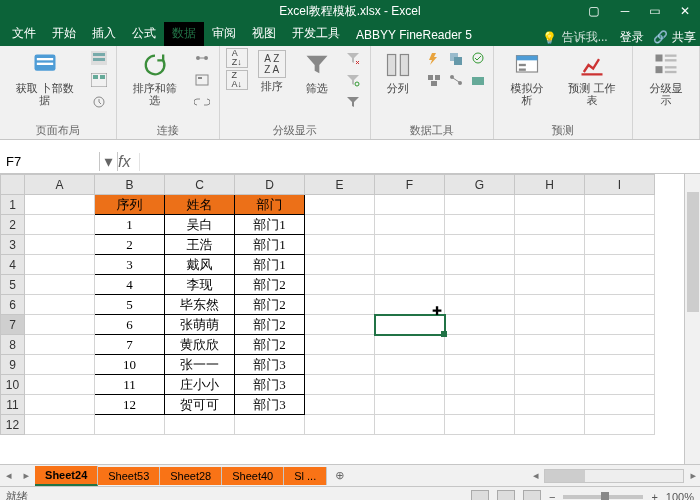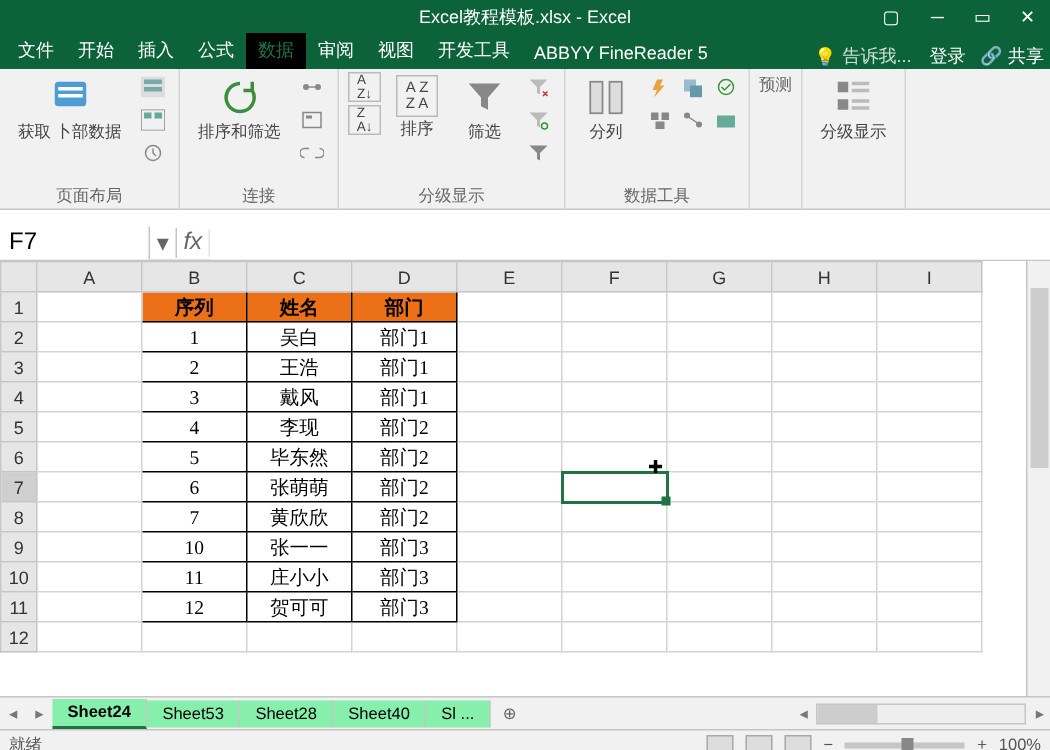--- a/index.html
+++ b/index.html
@@ -15,42 +15,42 @@
 .ribbontabs .right .hint{opacity:.8}
 .ribbon{background:#f1f1f1;border-bottom:1px solid #c6c6c6;height:94px;display:flex;font-size:11px;color:#444}
 .rgroup{border-right:1px solid #d4d4d4;padding:2px 6px 1px;display:flex;flex-direction:column;align-items:center;justify-content:space-between}
 .rgroup .label{color:#666;font-size:11px;margin-top:1px}
 .rrow{display:flex;gap:4px;align-items:flex-start}
 .bigbtn{display:flex;flex-direction:column;align-items:center;justify-content:center;padding:2px 6px;cursor:pointer;text-align:center;line-height:1.1}
 .bigbtn .ic{width:30px;height:30px;margin-bottom:2px;display:flex;align-items:center;justify-content:center}
 .smbtn{width:22px;height:20px;display:flex;align-items:center;justify-content:center;cursor:pointer}
 .svgicon{width:28px;height:28px}
 .namebox{height:24px;border-bottom:1px solid #c6c6c6;display:flex;align-items:center;background:#fff;margin-top:10px}
-.namebox input{border:none;outline:none;font-size:16px;padding:2px 6px}
+.namebox input{border:none;outline:none;font-size:13px;padding:2px 6px}
 .namebox .nb{width:100px;border-right:1px solid #c6c6c6}
-.namebox .fx{width:22px;text-align:center;color:#666;font-style:italic;border-right:1px solid #e3e3e3}
+.namebox .fx{width:22px;color:#666;font-style:italic;border-right:1px solid #e3e3e3}
 .namebox .dd{width:18px;color:#666;text-align:center;border-right:1px solid #c6c6c6}
 .namebox .formula{flex:1}
 .gridwrap{display:flex;height:290px;position:relative}
 .grid{overflow:hidden;position:relative;flex:1}
 table.sheet{border-collapse:collapse;table-layout:fixed}
 table.sheet th{background:#e6e6e6;border:1px solid #c6c6c6;font-weight:normal;font-size:12px;color:#333}
 table.sheet th.colh{height:20px}
 table.sheet th.rowh{width:24px}
 table.sheet td{border:1px solid #d4d4d4;height:20px;font-size:13px;text-align:center;color:#000;padding:0;width:70px;background:#fff}
 table.sheet th.rowh.sel{background:#cfcfcf}
 th.corner{width:24px;height:20px;background:#e6e6e6;border:1px solid #c6c6c6}
 .datacell{background:#fff;border:1px solid #000!important;font-family:SimSun,serif}
-.hdrcell{background:#ec7018!important;color:#fff;font-weight:bold;font-family:SimSun,serif;border:1px solid #000!important}
+.hdrcell{background:#ec7018!important;color:#fff;font-weight:normal;font-family:SimSun,serif;border:1px solid #000!important}
 .selcell{outline:2px solid #217346;outline-offset:-1px;position:relative}
 .selcell::after{content:"";position:absolute;right:-3px;bottom:-3px;width:6px;height:6px;background:#217346}
 .cursor{position:absolute;left:432px;top:130px;font-size:12px;color:#000;pointer-events:none}
 .sheettabs{height:22px;border-top:1px solid #c6c6c6;display:flex;align-items:center;font-size:11px;background:#f1f1f1}
 .sheettabs .nav{padding:0 6px;color:#777}
-.sheettabs .st{padding:3px 10px;border-right:1px solid #c6c6c6;background:#86efac;cursor:pointer}
+.sheettabs .st{padding:3px 10px;border-right:1px solid #c6c6c6;background:#f97316;cursor:pointer}
 .sheettabs .st.active{border-bottom:2px solid #217346;font-weight:bold}
 .sheettabs .add{padding:0 8px;color:#666}
 .sheettabs .scroll{margin-left:auto;display:flex;align-items:center;padding-right:4px;gap:6px;color:#777}
 .sheettabs .track{width:140px;height:14px;border:1px solid #c6c6c6;background:#eee;position:relative}
 .sheettabs .thumb{position:absolute;left:0;top:0;width:40px;height:12px;background:#cdcdcd}
 .statusbar{height:20px;background:#f1f1f1;border-top:1px solid #c6c6c6;display:flex;align-items:center;font-size:11px;color:#555;padding:0 6px}
 .statusbar .right{margin-left:auto;display:flex;align-items:center;gap:8px}
 .statusbar .viewbtn{width:18px;height:14px;border:1px solid #aaa;background:#ddd}
 .statusbar .slider{width:80px;height:4px;background:#c6c6c6;position:relative}
 .statusbar .slider::after{content:"";position:absolute;left:38px;top:-3px;width:8px;height:10px;background:#888}
@@ -247,20 +247,42 @@
         <div class="smbtn">
             <svg width="16" height="14">
               <rect x="2" y="4" width="12" height="8" fill="#6a9"></rect>
             </svg>
           </div>
       </div>
     </div>
     <div class="label">数据工具</div>
   </div>
   <div class="rgroup">
+    <div class="rrow">
+      <div class="bigbtn">
+          <div class="ic">
+            <svg class="svgicon" viewBox="0 0 24 24">
+              <rect x="3" y="4" width="18" height="14" fill="#fff" stroke="#888"></rect>
+              <rect x="3" y="4" width="18" height="4" fill="#4e9cd6"></rect>
+              <rect x="5" y="11" width="6" height="2" fill="#888"></rect>
+              <rect x="5" y="15" width="6" height="2" fill="#888"></rect>
+            </svg>
+          </div>
+          <span>模拟分析</span>
+        </div>
+      <div class="bigbtn">
+          <div class="ic">
+            <svg class="svgicon" viewBox="0 0 24 24">
+              <path d="M3 20h18M5 18l4-6 4 3 5-8" fill="none" stroke="#c33" stroke-width="2"></path>
+            </svg>
+          </div>
+          <span>预测
+工作表</span>
+        </div>
+    </div>
     <div class="label">预测</div>
   </div>
   <div class="rgroup">
     <div class="bigbtn">
         <div class="ic">
           <svg class="svgicon" viewBox="0 0 24 24">
             <rect x="3" y="3" width="6" height="6" fill="#888"></rect>
             <rect x="11" y="3" width="10" height="2" fill="#bbb"></rect>
             <rect x="11" y="7" width="10" height="2" fill="#bbb"></rect>
             <rect x="3" y="13" width="6" height="6" fill="#888"></rect>

